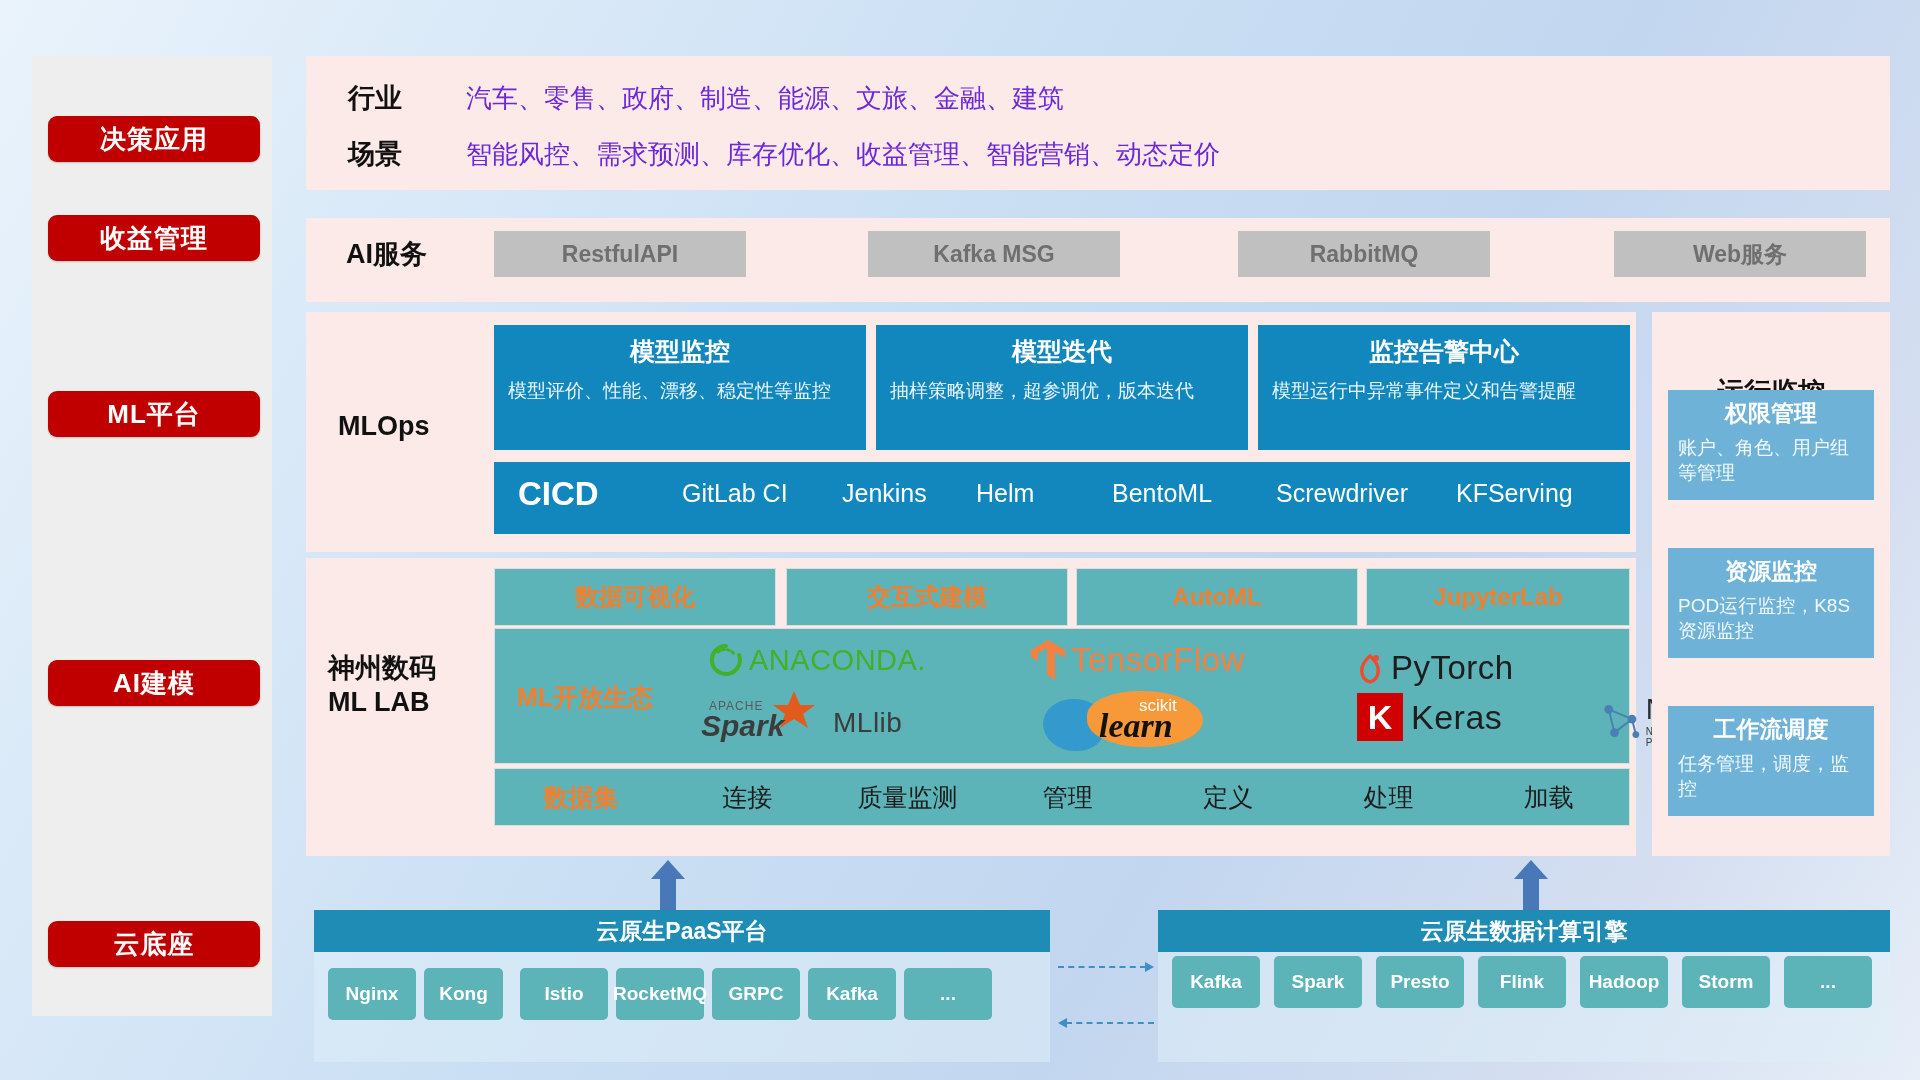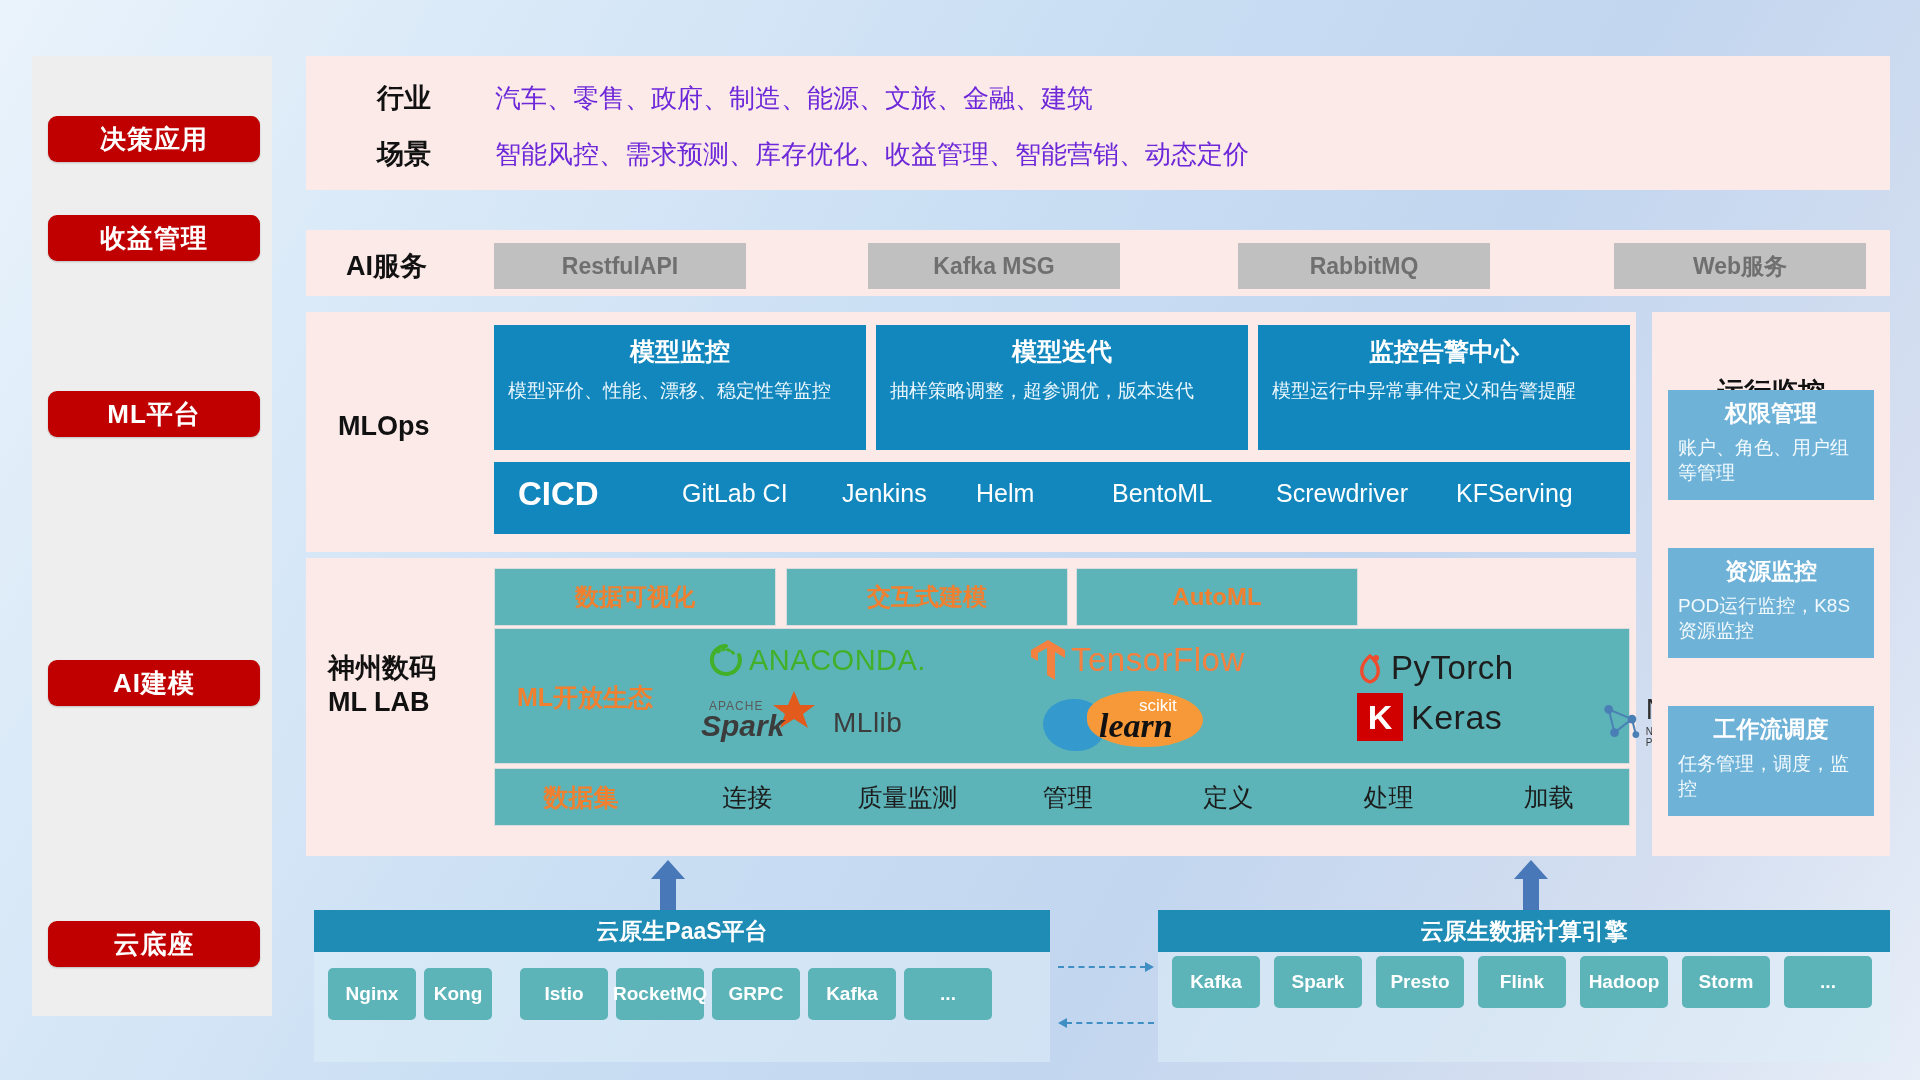--- a/index.html
+++ b/index.html
@@ -47,26 +47,26 @@
   .band-label {
     position: absolute;
     font-weight: bold;
     color: #111;
     font-size: 27px;
     line-height: 1.25;
   }
 
   
   #band-top { left: 306px; top: 56px; width: 1584px; height: 134px; }
-  .top-row { position: absolute; display: flex; align-items: center; margin-left: 29px; }
+  .top-row { position: absolute; display: flex; align-items: center; }
   .top-key { width: 118px; font-weight: bold; font-size: 27px; color: #111; }
   .top-val { font-size: 26px; color: #6d28d9; white-space: nowrap; }
 
   
-  #band-ai { left: 306px; top: 230px; width: 1584px; height: 66px; text-align: right; }
+  #band-ai { left: 306px; top: 218px; width: 1584px; height: 84px; text-align: right; }
   .gray-chip {
     position: absolute;
     height: 46px;
     background: #c0c0c0;
     color: #6f6f6f;
     font-size: 23px;
     font-weight: bold;
     display: flex; align-items: center; justify-content: center;
   }
 
@@ -243,20 +243,21 @@
 
   <div class="band" id="band-lab"></div>
   <div class="band-label" style="left:328px; top:652px;">
     <span>神州数码</span><br>
     <span>ML LAB</span>
   </div>
 
   <div class="teal-tab" style="left:494px;  top:568px; width:282px;">数据可视化</div>
   <div class="teal-tab" style="left:786px;  top:568px; width:282px;">交互式建模</div>
   <div class="teal-tab" style="left:1076px; top:568px; width:282px;">AutoML</div>
+  <div class="teal-tab" style="left:1366px; top:568px; width:264px;">JupyterLab</div>
 
   <div id="eco-panel">
     <div id="eco-label">ML开放生态</div>
 
     <div class="logo" style="left:214px; top:14px;">
       <svg width="34" height="34" viewBox="0 0 34 34" aria-hidden="true">
         <path d="M17 3a14 14 0 1 0 13 9" fill="none" stroke="#43b02a" stroke-width="4" stroke-linecap="round"></path>
         <path d="M9 9a11 11 0 0 1 16 2" fill="none" stroke="#43b02a" stroke-width="3" stroke-linecap="round" stroke-dasharray="2 3"></path>
       </svg>
       <span class="logo-txt" style="color:#43b02a; font-weight:normal; margin-left:6px;">ANACONDA.</span>
@@ -360,21 +361,21 @@
       <div class="head"></div>
   </div>
   <div class="up-arrow" style="left:1514px; top:860px; height:50px;">
     <div class="shaft"></div>
       <div class="head"></div>
   </div>
 
   <div class="bottom-panel" style="left:314px; top:910px; width:736px; height:152px;"></div>
   <div class="bottom-head" style="left:314px; top:910px; width:736px;">云原生PaaS平台</div>
   <div class="tech-chip" style="left:328px; top:968px; width:88px;">Nginx</div>
-  <div class="tech-chip" style="left:424px; top:968px; width:68px;">Kong</div>
+  <div class="tech-chip" style="left:424px; top:968px; width:79px;">Kong</div>
   <div class="tech-chip" style="left:520px; top:968px; width:88px;">Istio</div>
   <div class="tech-chip" style="left:616px; top:968px; width:88px;">RocketMQ</div>
   <div class="tech-chip" style="left:712px; top:968px; width:88px;">GRPC</div>
   <div class="tech-chip" style="left:808px; top:968px; width:88px;">Kafka</div>
   <div class="tech-chip" style="left:904px; top:968px; width:88px;">...</div>
 
   <div class="bottom-panel" style="left:1158px; top:910px; width:732px; height:152px;"></div>
   <div class="bottom-head" style="left:1158px; top:910px; width:732px;">云原生数据计算引擎</div>
   <div class="tech-chip" style="left:1172px; top:956px; width:88px;">Kafka</div>
   <div class="tech-chip" style="left:1274px; top:956px; width:88px;">Spark</div>

